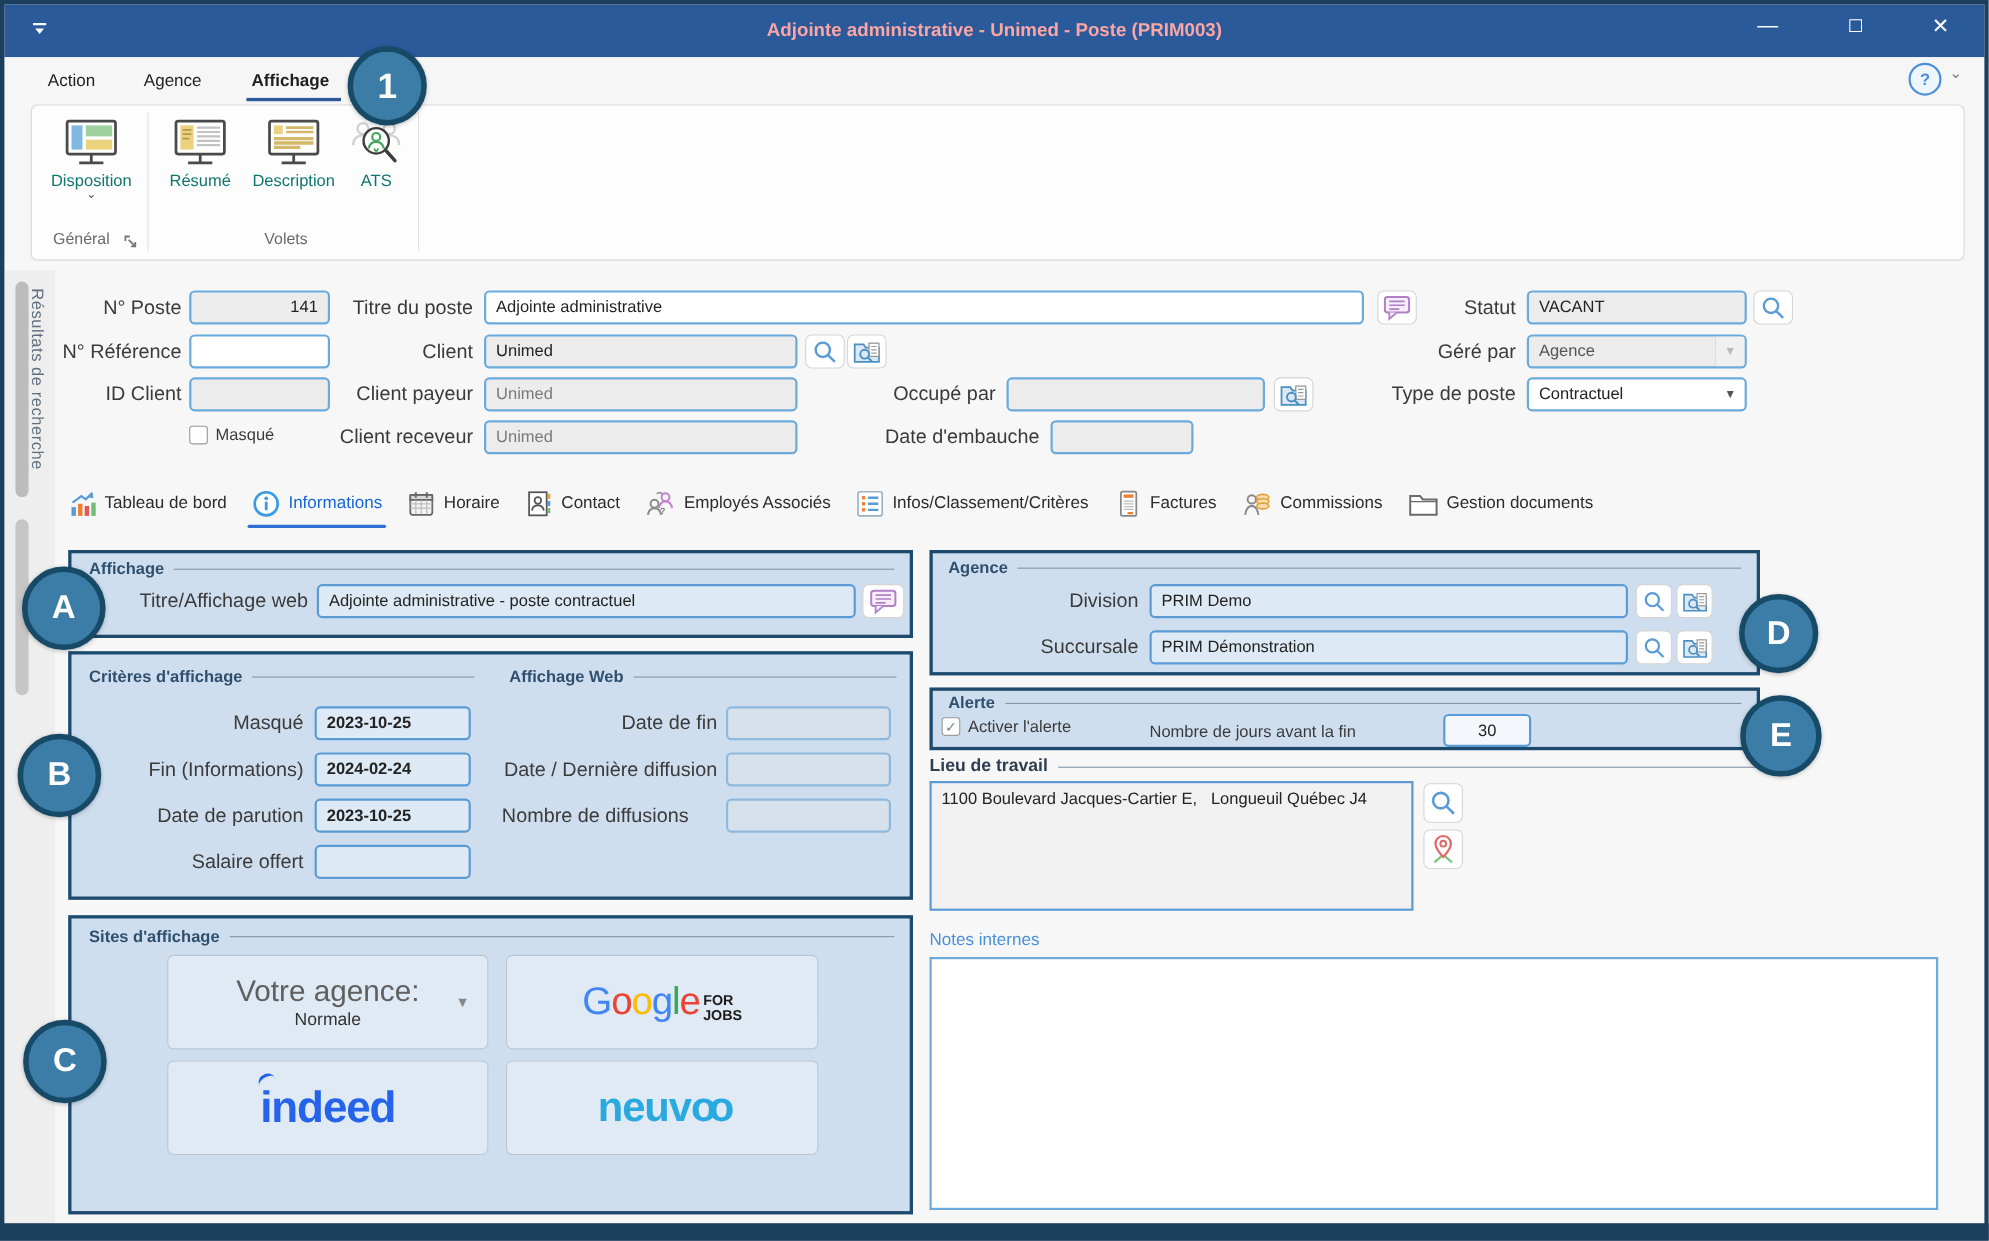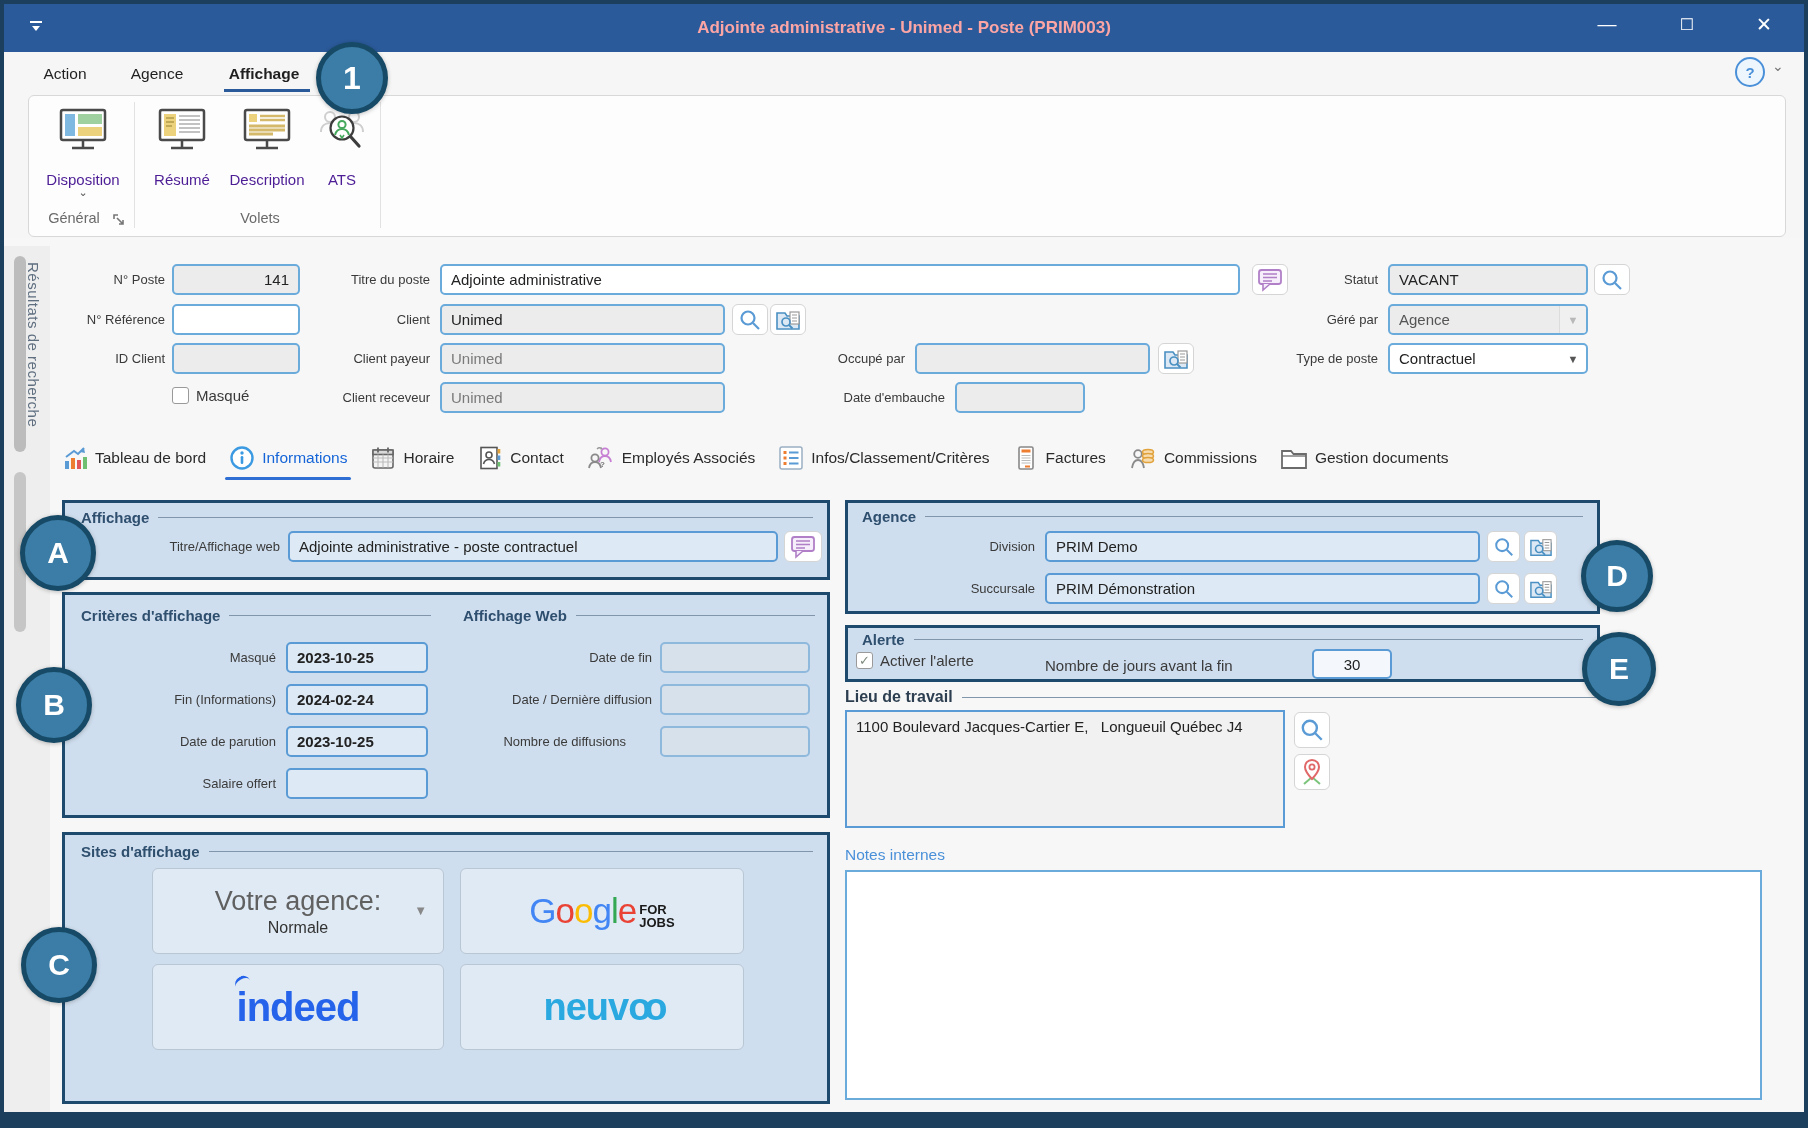--- a/index.html
+++ b/index.html
@@ -15,34 +15,34 @@
   .qat{position:absolute;left:24px;top:14px;width:16px;height:18px}
   .winbtn{position:absolute;width:44px;height:48px;top:0;color:#fff;font-size:19px;display:flex;align-items:center;justify-content:center;cursor:default}
 
   
   .ribbonbg{left:4px;top:52px;width:1800px;height:186px;background:#f6f6f6}
   .rtab{position:absolute;top:58px;height:32px;display:flex;align-items:center;justify-content:center;font-size:15.5px;color:#1f1f1f}
   .rtab.active{font-weight:bold}
   .rtab-underline{position:absolute;top:89px;height:3px;background:#2b5a9a}
   .ribbonpanel{left:28px;top:95px;width:1756px;height:140px;background:#fdfdfd;border:1px solid #d8d8d8;border-radius:6px}
   .rbtn{position:absolute;top:100px;height:108px;display:flex;flex-direction:column;align-items:center;justify-content:flex-start;padding-top:8px;box-sizing:border-box}
-  .rbtn .cap{font-size:15px;color:#4c1d95;margin-top:19px;white-space:nowrap}
+  .rbtn .cap{font-size:15px;color:#0f766e;margin-top:4px;white-space:nowrap}
   .rbtn .chev{font-size:11px;color:#555;line-height:8px}
   .rsep{position:absolute;top:102px;width:1px;height:126px;background:#e2e2e2}
   .grplabel{position:absolute;top:210px;font-size:14.5px;color:#6a6a6a;text-align:center}
   .helpcircle{left:1735px;top:57px;width:26px;height:26px;border:2px solid #4a90d9;border-radius:50%;background:#eef6fd;color:#4a90d9;font-weight:bold;font-size:15px;display:flex;align-items:center;justify-content:center}
   .ribchev{left:1772px;top:58px;font-size:14px;color:#777}
 
   
   .leftstrip{left:4px;top:246px;width:46px;height:866px;background:#eeeeee}
   .lbar{position:absolute;left:14px;width:12px;border-radius:6px;background:#bcbcbc}
   .vtab{position:absolute;left:25px;top:262px;writing-mode:vertical-rl;font-size:15px;color:#5f6f80;letter-spacing:.5px}
 
   
-  .lbl{font-size:13px;color:#3a3a3a;text-align:right;height:31px;display:flex;align-items:center;justify-content:flex-end;white-space:nowrap}
+  .lbl{font-size:18px;color:#3a3a3a;text-align:right;height:31px;display:flex;align-items:center;justify-content:flex-end;white-space:nowrap}
   .fld{height:31px;box-sizing:border-box;border:2px solid #6aabdc;border-radius:5px;background:#fff;display:flex;align-items:center;padding:0 9px;font-size:15px;color:#222;overflow:hidden;white-space:nowrap}
   .fld.ro{background:#ececec}
   .fld.insec{background:#dde9f4;border-color:#5b9bd5}
   .fld.insec.dis{background:#d6e1ec;border-color:#8fb8dd}
   .fld .num{margin-left:auto}
   .fld .ghost{color:#7a7a7a}
   .iconbtn{height:31px;width:36px;box-sizing:border-box;border:1px solid #d5d5d5;border-radius:6px;background:#fff;display:flex;align-items:center;justify-content:center}
   .dd{justify-content:space-between;padding-right:0}
   .dd .ddbox{width:26px;height:100%;display:flex;align-items:center;justify-content:center;color:#555;font-size:11px}
   .dd .ddbox.dis{background:#f0f0f0;border-left:1px solid #dcdcdc;color:#b8b8b8}

